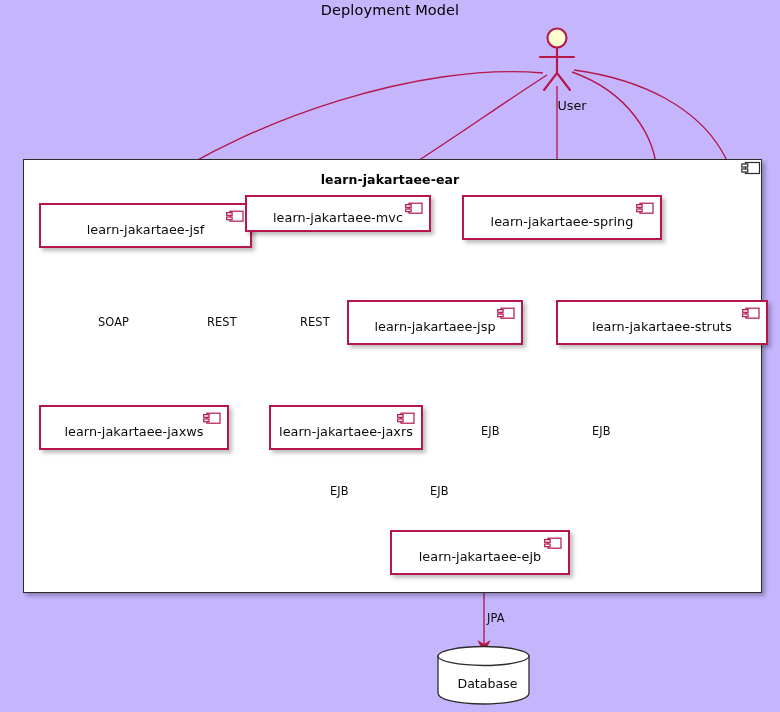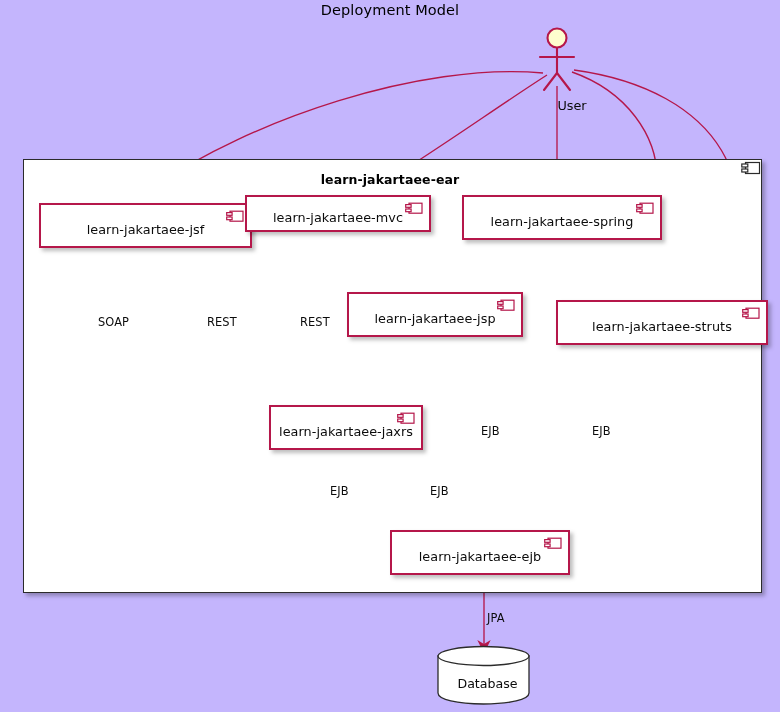--- a/index.html
+++ b/index.html
@@ -243,38 +243,46 @@
 
     <div class="component" style="left:462px; top:195px; width:200px; height:45px;">
       <span class="label">learn-jakartaee-spring</span>
       <svg class="comp-glyph" viewBox="0 0 18 13" xmlns="http://www.w3.org/2000/svg">
         <rect x="4" y="1.2" width="13" height="10" fill="#FFFFFF" stroke="#B5174A" stroke-width="1.2"></rect>
         <rect x="0.7" y="2.6" width="5.4" height="2.7" fill="#FFFFFF" stroke="#B5174A" stroke-width="1.2"></rect>
         <rect x="0.7" y="7" width="5.4" height="2.7" fill="#FFFFFF" stroke="#B5174A" stroke-width="1.2"></rect>
       </svg>
     </div>
 
-    <div class="component" style="left:347px; top:292px; width:176px; height:45px;">
+    <div class="component" style="left:347px; top:300px; width:176px; height:45px;">
       <span class="label">learn-jakartaee-jsp</span>
       <svg class="comp-glyph" viewBox="0 0 18 13" xmlns="http://www.w3.org/2000/svg">
         <rect x="4" y="1.2" width="13" height="10" fill="#FFFFFF" stroke="#B5174A" stroke-width="1.2"></rect>
         <rect x="0.7" y="2.6" width="5.4" height="2.7" fill="#FFFFFF" stroke="#B5174A" stroke-width="1.2"></rect>
         <rect x="0.7" y="7" width="5.4" height="2.7" fill="#FFFFFF" stroke="#B5174A" stroke-width="1.2"></rect>
       </svg>
     </div>
 
     <div class="component" style="left:556px; top:300px; width:212px; height:45px;">
       <span class="label">learn-jakartaee-struts</span>
       <svg class="comp-glyph" viewBox="0 0 18 13" xmlns="http://www.w3.org/2000/svg">
         <rect x="4" y="1.2" width="13" height="10" fill="#FFFFFF" stroke="#B5174A" stroke-width="1.2"></rect>
         <rect x="0.7" y="2.6" width="5.4" height="2.7" fill="#FFFFFF" stroke="#B5174A" stroke-width="1.2"></rect>
         <rect x="0.7" y="7" width="5.4" height="2.7" fill="#FFFFFF" stroke="#B5174A" stroke-width="1.2"></rect>
       </svg>
     </div>
 
+    <div class="component" style="left:39px; top:405px; width:190px; height:45px;">
+      <span class="label">learn-jakartaee-jaxws</span>
+      <svg class="comp-glyph" viewBox="0 0 18 13" xmlns="http://www.w3.org/2000/svg">
+        <rect x="4" y="1.2" width="13" height="10" fill="#FFFFFF" stroke="#B5174A" stroke-width="1.2"></rect>
+        <rect x="0.7" y="2.6" width="5.4" height="2.7" fill="#FFFFFF" stroke="#B5174A" stroke-width="1.2"></rect>
+        <rect x="0.7" y="7" width="5.4" height="2.7" fill="#FFFFFF" stroke="#B5174A" stroke-width="1.2"></rect>
+      </svg>
+    </div>
 
     <div class="component" style="left:269px; top:405px; width:154px; height:45px;">
       <span class="label">learn-jakartaee-jaxrs</span>
       <svg class="comp-glyph" viewBox="0 0 18 13" xmlns="http://www.w3.org/2000/svg">
         <rect x="4" y="1.2" width="13" height="10" fill="#FFFFFF" stroke="#B5174A" stroke-width="1.2"></rect>
         <rect x="0.7" y="2.6" width="5.4" height="2.7" fill="#FFFFFF" stroke="#B5174A" stroke-width="1.2"></rect>
         <rect x="0.7" y="7" width="5.4" height="2.7" fill="#FFFFFF" stroke="#B5174A" stroke-width="1.2"></rect>
       </svg>
     </div>
 

